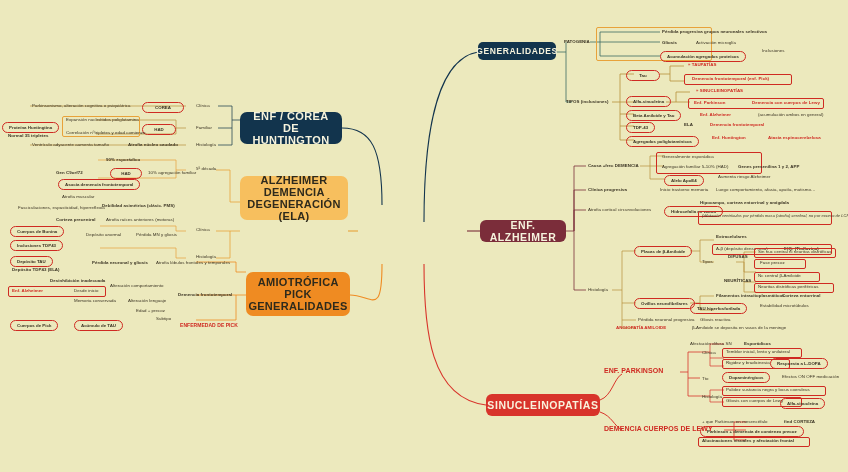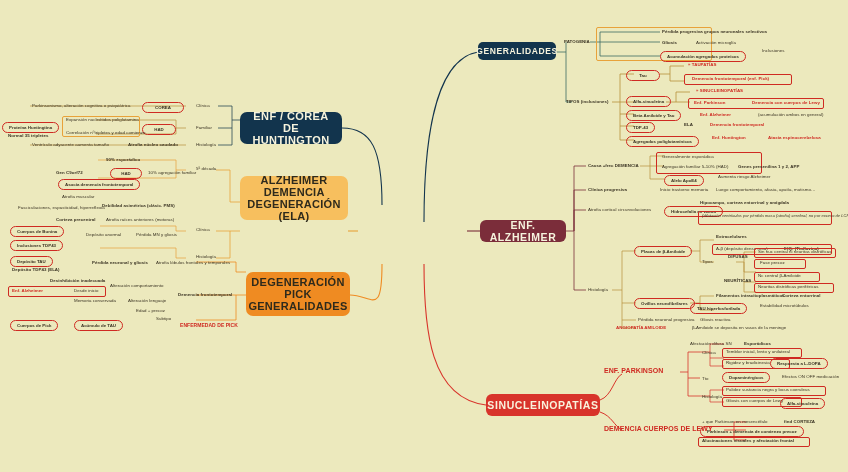--- a/index.html
+++ b/index.html
@@ -197,21 +197,21 @@
   <div class="pill amber" style="left:240px;top:176px;width:108px;height:44px;">
     <div>
       <span>ALZHEIMER</span>
       <span>DEMENCIA</span>
       <span>DEGENERACIÓN (ELA)</span>
     </div>
   </div>
 
   <div class="pill orange" style="left:246px;top:272px;width:104px;height:44px;">
     <div>
-      <span>DEGENERACIÓN</span>
+      <span>AMIOTRÓFICA</span>
       <span>PICK</span>
       <span>GENERALIDADES</span>
     </div>
   </div>
 
   <div class="pill maroon" style="left:480px;top:220px;width:86px;height:22px;">
     <span>ENF. ALZHEIMER</span>
   </div>
 
   <div class="pill red" style="left:486px;top:394px;width:114px;height:22px;">

